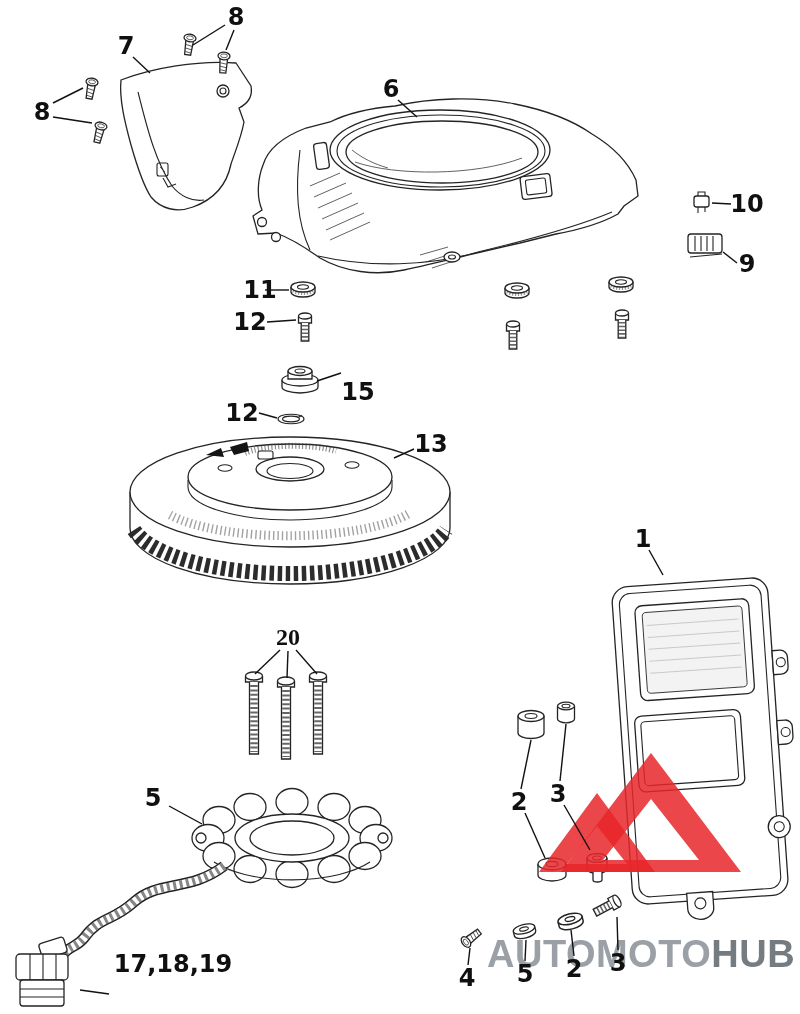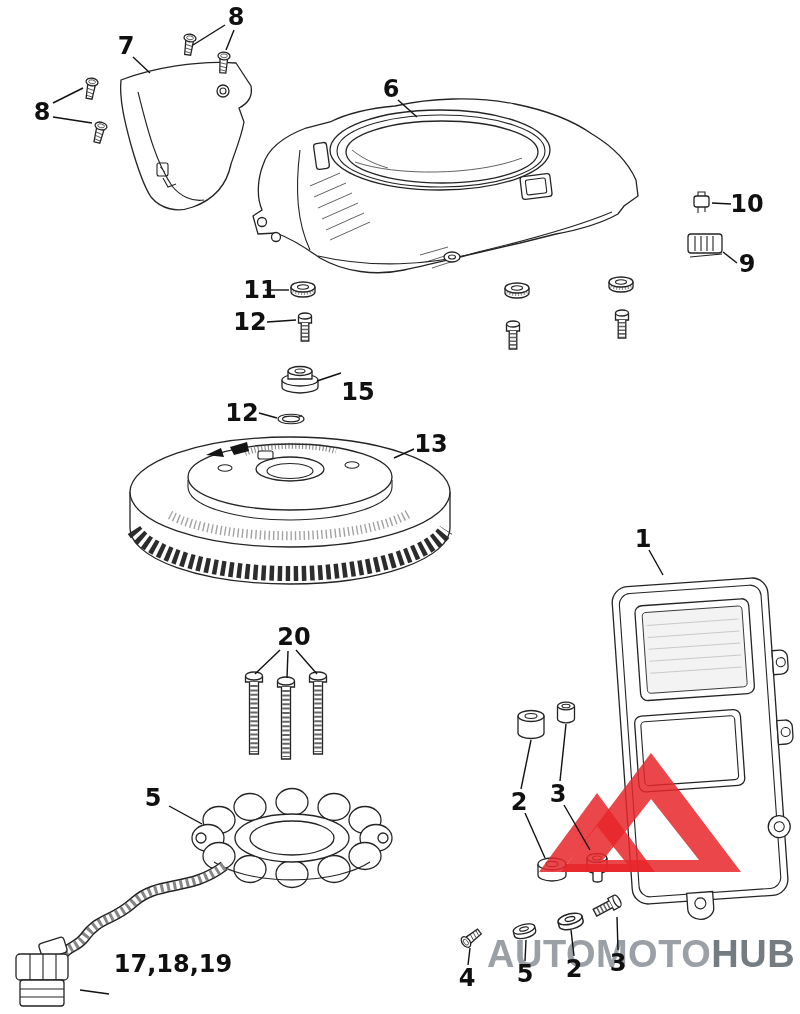--- a/index.html
+++ b/index.html
@@ -322,21 +322,21 @@
 <span class="callout" style="left:42px;  top:112px;">8</span>
 <span class="callout" style="left:391px; top:89px;">6</span>
 <span class="callout" style="left:747px; top:204px;text-align:right;">10</span>
 <span class="callout" style="left:747px; top:264px;">9</span>
 <span class="callout" style="left:260px; top:290px;">11</span>
 <span class="callout" style="left:250px; top:322px;">12</span>
 <span class="callout" style="left:358px; top:392px;">15</span>
 <span class="callout" style="left:242px; top:413px;">12</span>
 <span class="callout" style="left:431px; top:444px;">13</span>
 <span class="callout" style="left:643px; top:539px;">1</span>
-<span class="callout" style="left:294px; top:637px;">20</span>
+<span class="callout" style="left:288px; top:637px;font-family:Liberation Serif, serif;">20</span>
 <span class="callout" style="left:153px; top:798px;">5</span>
 <span class="callout" style="left:519px; top:802px;">2</span>
 <span class="callout" style="left:558px; top:794px;">3</span>
 <span class="callout" style="left:467px; top:978px;">4</span>
 <span class="callout" style="left:525px; top:974px;">5</span>
 <span class="callout" style="left:574px; top:969px;">2</span>
 <span class="callout" style="left:618px; top:963px;">3</span>
 <span class="callout" style="left:173px; top:964px;">17,18,19</span>
 
 </div>

